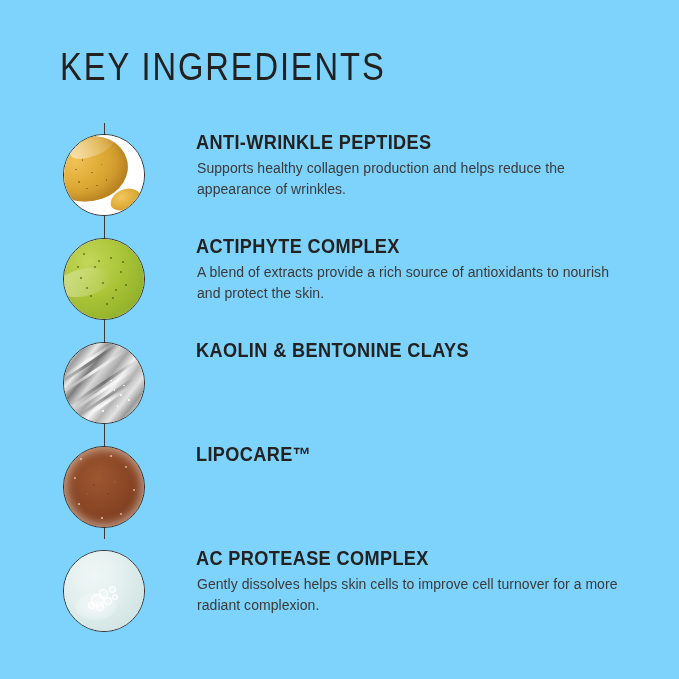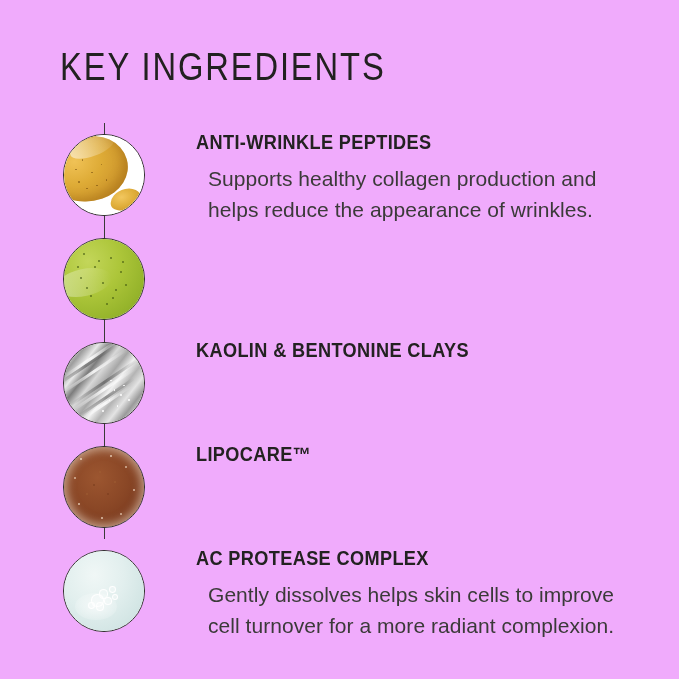--- a/index.html
+++ b/index.html
@@ -11,21 +11,21 @@
     width: 679px;
     height: 679px;
     background: #f2f1ef;
     font-family: "Liberation Sans", sans-serif;
     overflow: hidden;
     position: relative;
   }
   .panel {
     position: absolute;
     inset: 0;
-    background: #f0abfc;
+    background: #7dd3fc;
   }
 
   
   .page-title {
     position: absolute;
     left: 60px;
     top: 46px;
     font-family: "Liberation Sans Narrow", "Liberation Sans", sans-serif;
     font-size: 38px;
     font-weight: 300;
@@ -236,26 +236,26 @@
     letter-spacing: 0.4px;
     color: #232221;
     transform: scaleX(0.93);
     transform-origin: left center;
     white-space: nowrap;
     margin: 0 0 6px 0;
     line-height: 1.05;
   }
   .ingredient-desc {
     font-family: "Liberation Sans", sans-serif;
-    font-size: 21px;
+    font-size: 14px;
     font-weight: 400;
     color: #3b3a39;
     line-height: 1.47;
     letter-spacing: 0.05px;
-    margin: 12px;
+    margin: 1px;
     max-width: 430px;
   }
 </style>
 </head>
 <body>
 
 <div class="panel">
 
   <div class="page-title">KEY INGREDIENTS</div>
 
@@ -299,20 +299,24 @@
           <div class="speck" style="left:32%;top:70%"></div>
           <div class="speck" style="left:52%;top:80%"></div>
           <div class="speck" style="left:76%;top:56%"></div>
           <div class="speck" style="left:42%;top:26%"></div>
           <div class="speck" style="left:28%;top:60%"></div>
           <div class="speck" style="left:60%;top:72%"></div>
           <div class="speck" style="left:16%;top:34%"></div>
           <div class="speck" style="left:72%;top:28%"></div>
         </div>
       </div>
+      <div class="ingredient-text">
+        <p class="ingredient-name">ACTIPHYTE COMPLEX</p>
+        <p class="ingredient-desc">A blend of extracts provide a rich source of antioxidants to nourish and protect the skin.</p>
+      </div>
     </div>
 
     <div class="ingredient-row r2">
       <div class="connector"></div>
       <div class="swatch sw-clay">
         <div class="fill">
           <div class="shade" style="left:-18%;top:26%;width:90%"></div>
           <div class="streak" style="left:-10%;top:34%;width:95%"></div>
           <div class="shade" style="left:0%;top:48%;width:100%"></div>
           <div class="streak" style="left:4%;top:56%;width:92%"></div>

